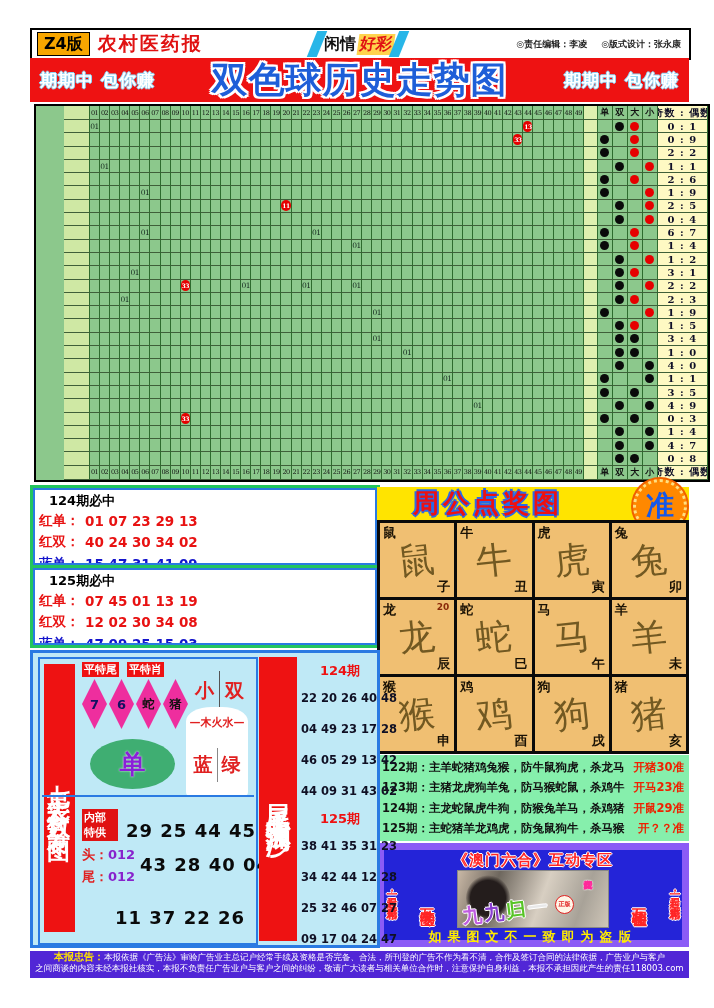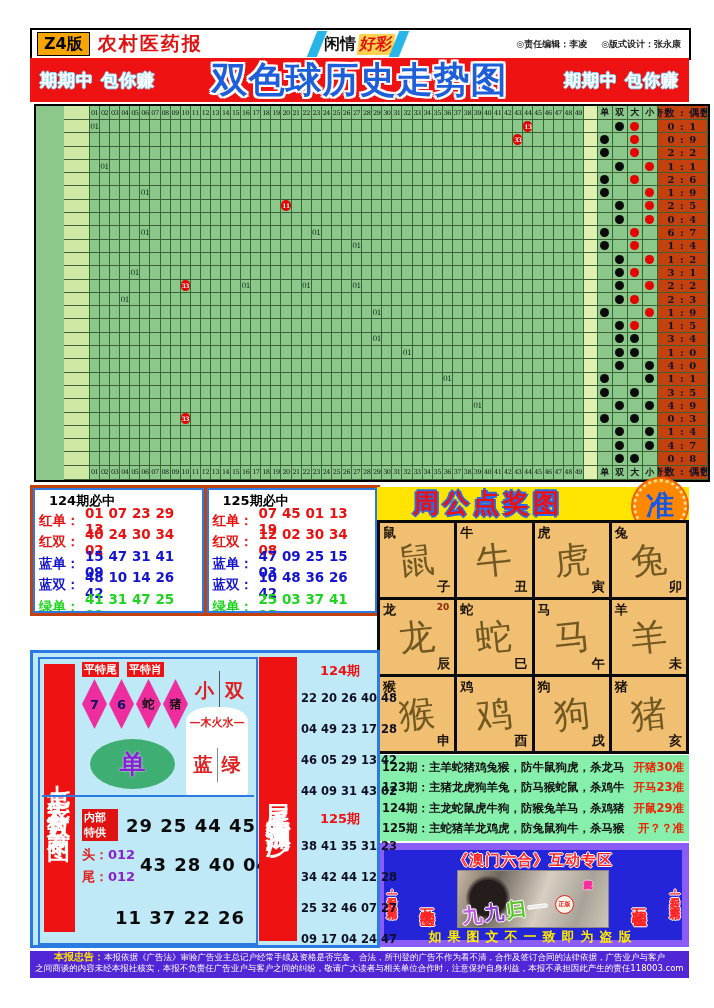--- a/index.html
+++ b/index.html
@@ -24,28 +24,28 @@
   
   .sheet{left:34px;top:104px;border:2px solid #000;background:#8cc88c;}
   .grow{display:flex;height:13.3px;padding-left:28px;}
   .grow.hf{height:14px;}
   .cell{box-sizing:border-box;border-right:1px solid #2e6b2e;border-bottom:1px solid #3f5f39;
         display:flex;align-items:center;justify-content:center;overflow:hidden;white-space:nowrap;}
   .c-sp{width:26px;background:#cfe8a4;}
   .c-col{width:10.08px;background:#8cc88c;font-size:6.5px;font-family:"DejaVu Serif",serif;color:#111;letter-spacing:-.5px;}
   .c-gap{width:14px;background:#dff0b0;}
   .c-sdxs{width:15px;background:#8cc88c;font-size:9px;font-weight:700;color:#111;}
-  .c-ratio{width:50px;background:#c2410c;font-size:10px;font-weight:700;color:#101028;font-family:"DejaVu Serif",serif;letter-spacing:1px;}
+  .c-ratio{width:50px;background:#fef9c3;font-size:10px;font-weight:700;color:#101028;font-family:"DejaVu Serif",serif;letter-spacing:1px;}
   .mark01{font-size:7.5px;color:#14281e;font-family:"DejaVu Serif",serif;}
   .redball{width:11px;height:11px;border-radius:6px;background:#e60000;color:#fff;font-size:6px;font-weight:700;
            display:flex;align-items:center;justify-content:center;}
   .dot{width:9px;height:9px;border-radius:50%;}
   .dot.bk{background:#0a0a0a;} .dot.rd{background:#e60000;}
   
-  .predict{left:30px;top:485px;width:350px;height:131px;background:#c2410c;display:flex;gap:3px;padding:3px;box-sizing:border-box;}
+  .predict{left:30px;top:485px;width:350px;height:163px;background:#22c55e;display:flex;gap:3px;padding:3px;box-sizing:border-box;flex-direction:column;}
   .pbox{flex:1;background:#fff;border:2px solid #2a7ae2;padding:1px 4px;overflow:hidden;}
   .ptitle{font-size:13px;font-weight:900;color:#000;margin:1px 0 0 10px;}
   .pline{display:flex;align-items:center;font-weight:900;font-size:13.5px;height:21.5px;}
   .pl-label{width:46px;}
   .cr{color:#e81212;} .cb{color:#1414cc;} .cg{color:#1ed41e;}
   
   .zg-bar{left:377px;top:487px;width:312px;height:33px;background:#ffe400;display:flex;align-items:center;}
   .zg-title{margin-left:36px;color:#ee1111;font-weight:900;font-size:26px;letter-spacing:4px;
             text-shadow:-2px 0 #2a6ae8,2px 0 #2a6ae8,0 -2px #2a6ae8,0 2px #2a6ae8;}
   .zhun{position:absolute;right:2px;top:-8px;width:48px;height:48px;border-radius:50%;background:#ff8800;
@@ -95,21 +95,21 @@
   .xs .sep{width:1px;height:40px;background:#555;margin:0 5px;}
   .bubble{position:absolute;left:146px;top:48px;width:62px;height:90px;background:#ffffff;
           border-radius:26px 26px 5px 5px / 14px 14px 5px 5px;}
   .wood{margin-top:8px;text-align:center;color:#e02020;font-weight:900;font-size:11px;white-space:nowrap;}
   .lvlan{margin-top:18px;display:flex;align-items:center;justify-content:center;color:#e02020;font-weight:900;font-size:19px;}
   .lvlan .sep{width:1px;height:34px;background:#888;margin:0 4px;}
   .dan{position:absolute;left:50px;top:80px;width:85px;height:50px;background:#3fae72;border-radius:50%;
        display:flex;align-items:center;justify-content:center;}
   .dan span{color:#8a1fd8;font-weight:900;font-size:26px;text-shadow:0 0 2px #fff;}
   .qx-div{position:absolute;left:2px;right:2px;top:136px;height:2px;background:#2a7ae2;}
-  .neibu{position:absolute;left:42px;top:150px;display:flex;align-items:center;gap:8px;}
+  .neibu{position:absolute;left:42px;top:150px;display:flex;align-items:flex-end;gap:8px;}
   .neibu .lab{background:#e01212;color:#fff;font-weight:700;font-size:11px;padding:1px 2px;}
   .bignum{color:#0a0a0a;font-weight:900;font-size:18px;letter-spacing:1px;white-space:nowrap;}
   .ht{position:absolute;left:42px;top:185px;font-weight:900;font-size:13px;line-height:22px;}
   .ht .hl{color:#e02020;} .ht .hv{color:#8822cc;}
   .n2{position:absolute;left:100px;top:195px;}
   .n3{position:absolute;left:75px;top:248px;}
   .ww-banner{position:absolute;left:226px;top:4px;width:38px;height:284px;background:#ee1212;display:flex;align-items:center;justify-content:center;}
   .ww-banner span{writing-mode:vertical-rl;text-orientation:upright;color:#fff;font-weight:900;font-size:25px;letter-spacing:4px;}
   .ww-col{position:absolute;left:268px;top:6px;width:78px;text-align:center;}
   .ww-period{color:#ee1212;font-weight:900;font-size:13px;height:24px;line-height:24px;}

